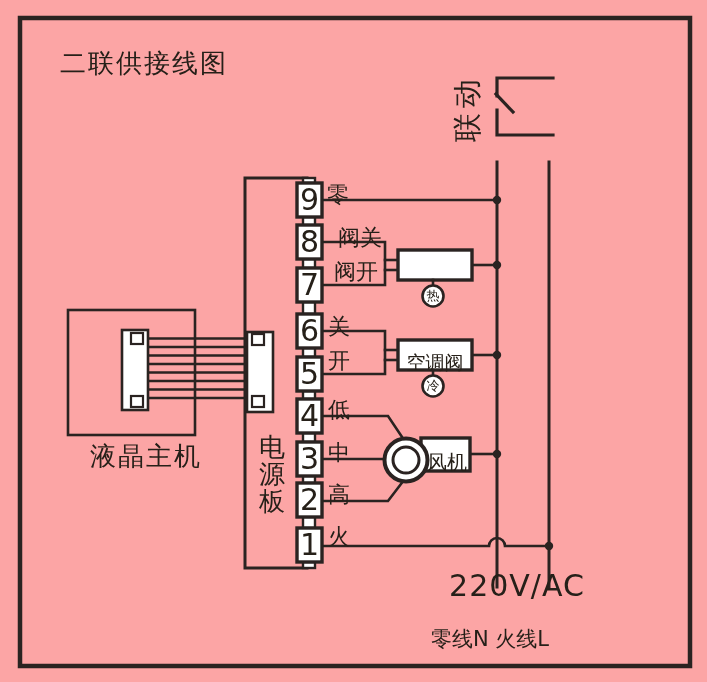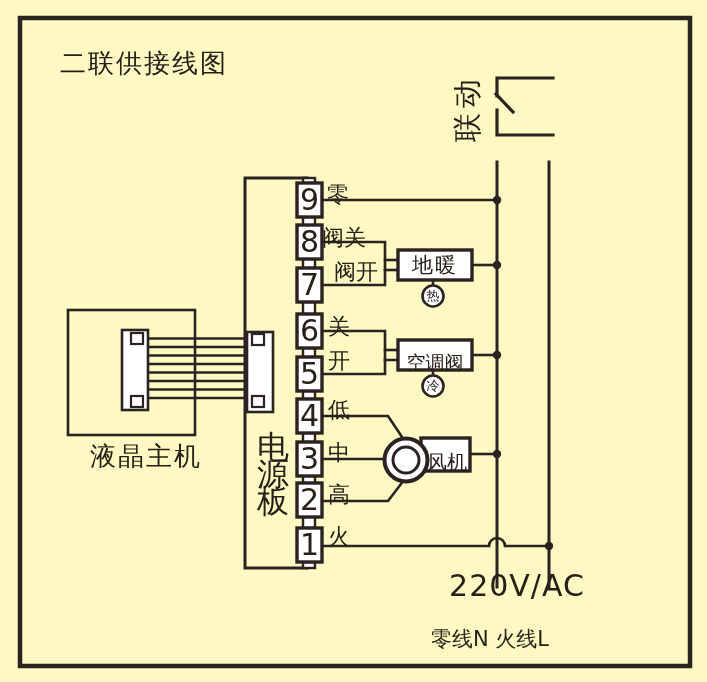--- a/index.html
+++ b/index.html
@@ -1,27 +1,27 @@
 <!DOCTYPE html>
 <html><head>
 <meta charset="utf-8">
 <style>
   html,body{margin:0;padding:0;background:#ffffff;}
   .stage{
-    position:relative;width:707px;height:682px;background:#fef9c3;overflow:hidden;
+    position:relative;width:707px;height:682px;background:#fca5a5;overflow:hidden;
     font-family:"DejaVu Sans","Liberation Sans",sans-serif;color:#262019;
   }
   .stage svg{position:absolute;left:0;top:0;}
   .lbl{position:absolute;white-space:nowrap;color:#262019;}
   .ctr{display:flex;align-items:center;justify-content:center;text-align:center;}
   .title{left:60px;top:46px;font-size:26px;letter-spacing:2px;}
   .linkage{left:423px;top:91px;width:90px;height:34px;font-size:29px;letter-spacing:5px;
            transform:rotate(-90deg);}
   .host-label{left:90px;top:439px;font-size:26px;letter-spacing:2px;}
-  .board-label{left:257px;top:434px;width:30px;font-size:32px;line-height:27px;
+  .board-label{left:257px;top:434px;width:30px;font-size:26px;line-height:27px;
                word-break:break-all;white-space:normal;text-align:center;}
   .t-num{position:absolute;width:25px;height:34px;font-size:30px;line-height:34px;
          text-align:center;color:#262019;}
   .t-lbl{position:absolute;font-size:22px;color:#262019;white-space:nowrap;}
   .comp{position:absolute;color:#262019;}
   .heat-box{left:398px;top:250px;width:74px;height:30px;font-size:21px;letter-spacing:2px;}
   .ac-box{left:398px;top:340px;width:74px;height:46px;font-size:19px;letter-spacing:0px;}
   .fan-box{left:424px;top:438px;width:46px;height:48px;font-size:20px;}
   .badge{width:22px;height:22px;font-size:13px;}
   .heat-badge{left:422px;top:285px;}
@@ -165,30 +165,29 @@
   <div class="t-num" style="left:297px;top:225px">8</div>
   <div class="t-num" style="left:297px;top:268px">7</div>
   <div class="t-num" style="left:297px;top:314px">6</div>
   <div class="t-num" style="left:297px;top:357px">5</div>
   <div class="t-num" style="left:297px;top:399px">4</div>
   <div class="t-num" style="left:297px;top:442px">3</div>
   <div class="t-num" style="left:297px;top:483px">2</div>
   <div class="t-num" style="left:297px;top:528px">1</div>
 
   <div class="t-lbl" style="left:327px;top:180px">零</div>
-  <div class="t-lbl" style="left:322px;top:223px">阀关</div>
+  <div class="t-lbl" style="left:338px;top:223px">阀关</div>
   <div class="t-lbl" style="left:334px;top:257px">阀开</div>
   <div class="t-lbl" style="left:328px;top:312px">关</div>
   <div class="t-lbl" style="left:328px;top:346px">开</div>
   <div class="t-lbl" style="left:328px;top:395px">低</div>
   <div class="t-lbl" style="left:328px;top:438px">中</div>
   <div class="t-lbl" style="left:328px;top:480px">高</div>
   <div class="t-lbl" style="left:328px;top:522px">火</div>
 
-  <div class="lbl comp ctr heat-box">地暖</div>
   <div class="lbl comp ctr badge heat-badge">热</div>
 
   <div class="lbl comp ctr ac-box">空调阀</div>
   <div class="lbl comp ctr badge cold-badge">冷</div>
 
   <div class="lbl comp ctr fan-box">风机</div>
 
   <div class="lbl volt">220V/AC</div>
   <div class="lbl nl">零线N 火线L</div>
 

